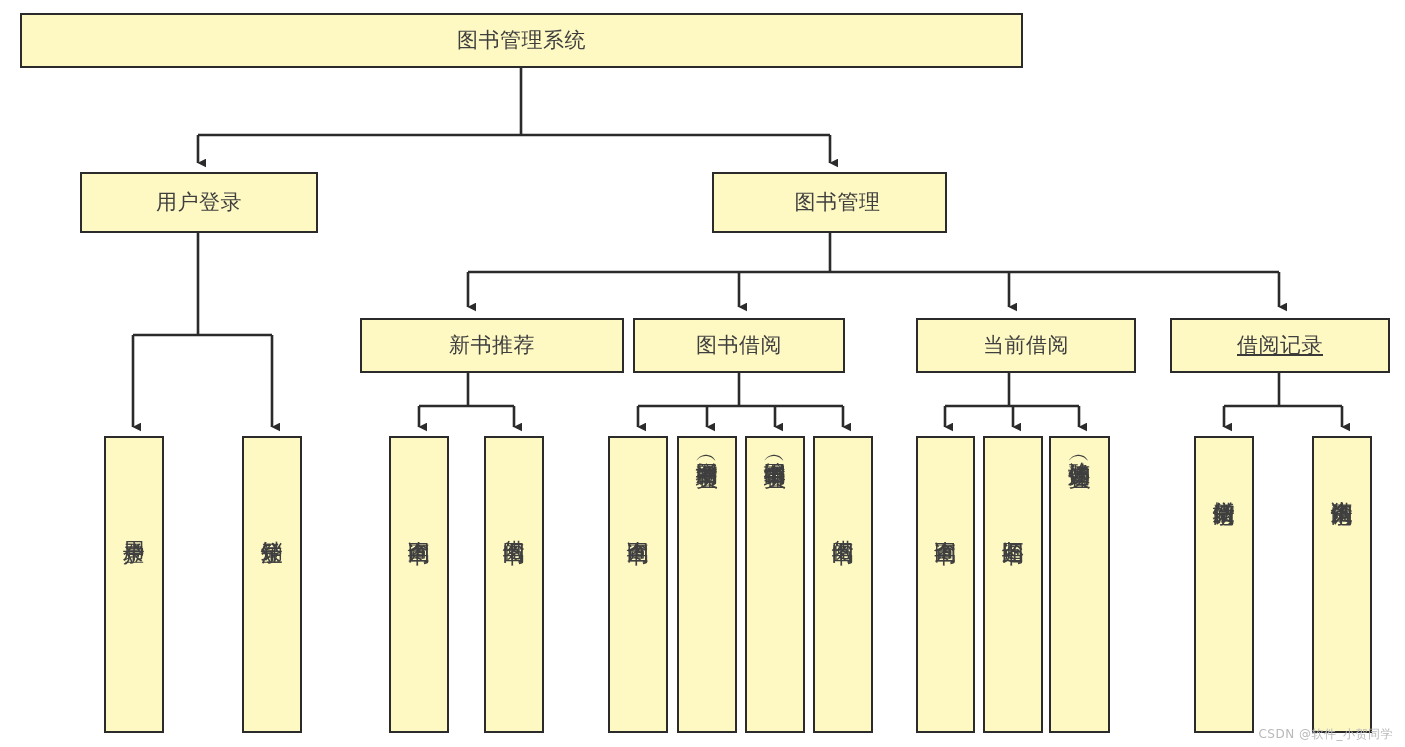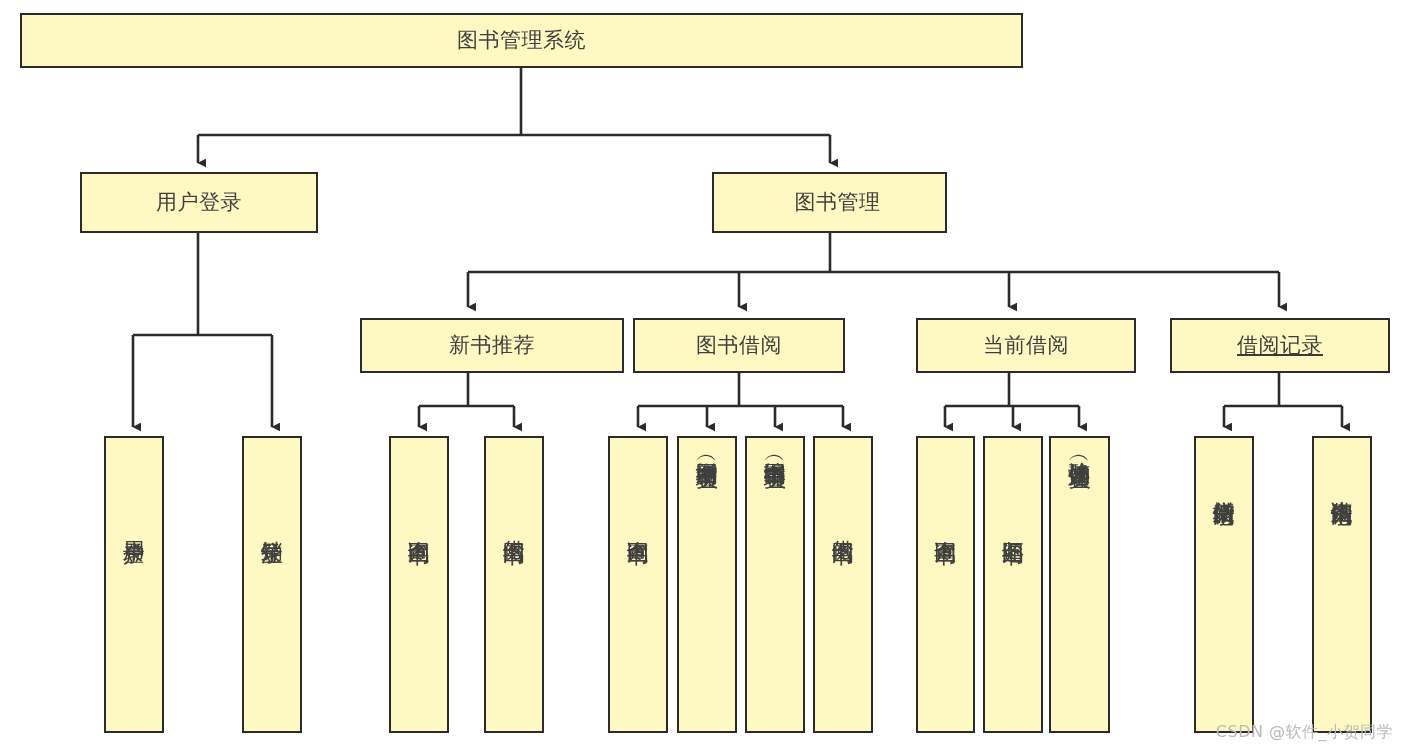--- a/index.html
+++ b/index.html
@@ -56,21 +56,21 @@
     letter-spacing: 1px;
     color: #3f3f3f;
     display: block;
     height: auto;
     max-height: 280px;
   }
   #watermark {
     position: absolute;
     right: 12px;
     bottom: 4px;
-    font-size: 16px;
+    font-size: 12px;
     color: #b9b9b9;
     white-space: nowrap;
     letter-spacing: 0.5px;
     pointer-events: none;
   }
 </style>
 </head>
 <body>
 
 <div id="diagram-root">

